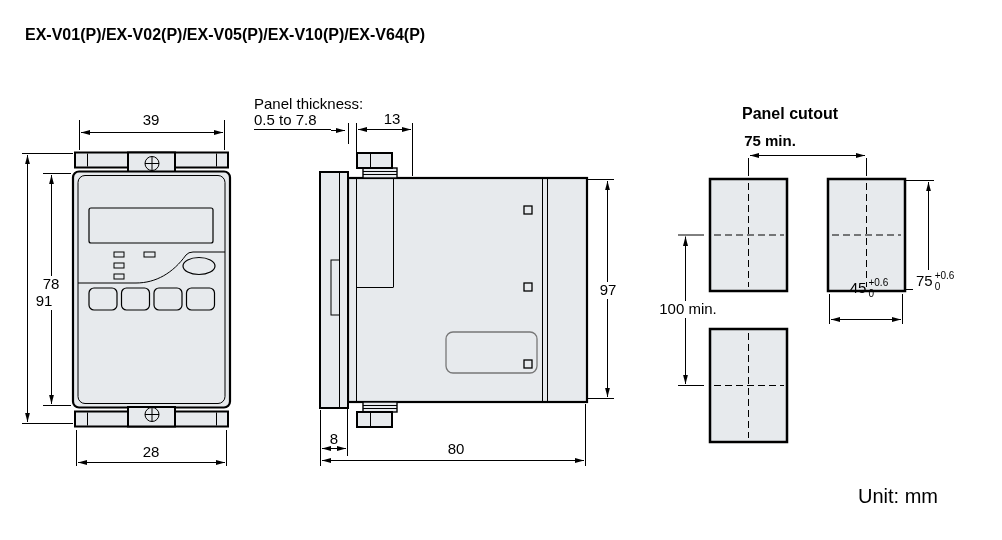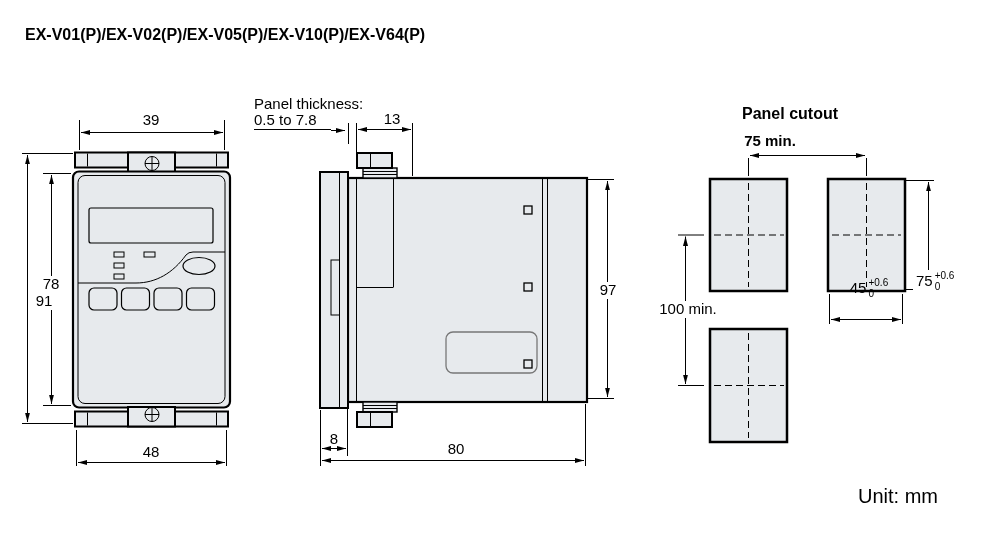--- a/index.html
+++ b/index.html
@@ -184,21 +184,21 @@
       <line class="ln" x1="902.5" y1="294" x2="902.5" y2="324"></line>
       <line class="ln" x1="831" y1="319.5" x2="901" y2="319.5" marker-start="url(#arr)" marker-end="url(#arr)"></line>
     </g>
   </svg>
 
   <div class="lbl heading" style="left:25px;top:26px;">EX-V01(P)/EX-V02(P)/EX-V05(P)/EX-V10(P)/EX-V64(P)</div>
 
   <div class="lbl ctr" style="left:151px;top:112px;">39</div>
   <div class="lbl ctr onLine" style="left:27px;top:293px;margin-left:17px;">91</div>
   <div class="lbl ctr onLine" style="left:51px;top:276px;">78</div>
-  <div class="lbl ctr" style="left:151px;top:444px;">48</div>
+  <div class="lbl ctr" style="left:151px;top:444px;">28</div>
 
   <div class="lbl" style="left:254px;top:96px;">Panel thickness:</div>
   <div class="lbl" style="left:254px;top:112px;">0.5 to 7.8</div>
   <div class="lbl ctr" style="left:392px;top:111px;">13</div>
   <div class="lbl ctr onLine" style="left:608px;top:282px;">97</div>
   <div class="lbl ctr" style="left:334px;top:431px;">8</div>
   <div class="lbl ctr" style="left:456px;top:441px;">80</div>
 
   <div class="lbl heading" style="left:742px;top:64px;margin-top:41px;">Panel cutout</div>
   <div class="lbl ctr" style="left:770px;top:133px;font-weight:bold;">75 min.</div>

